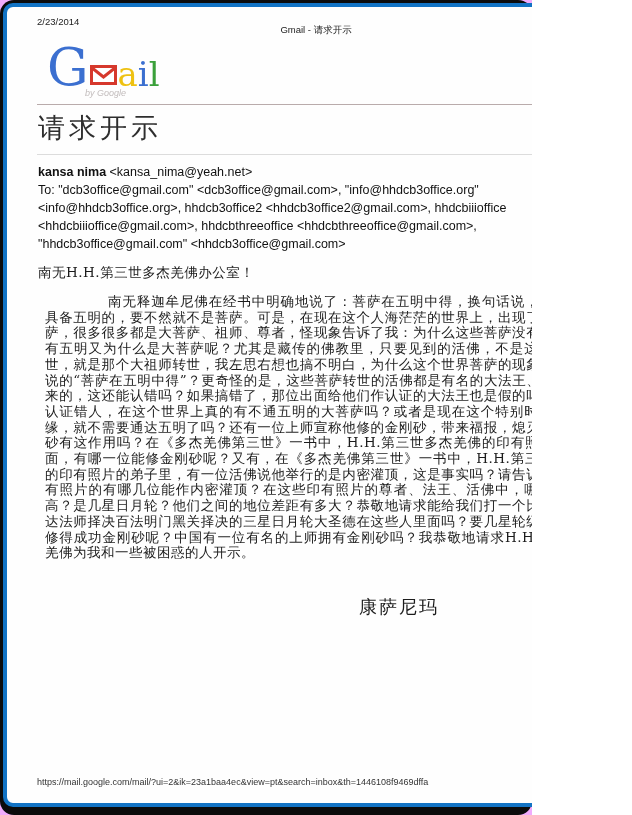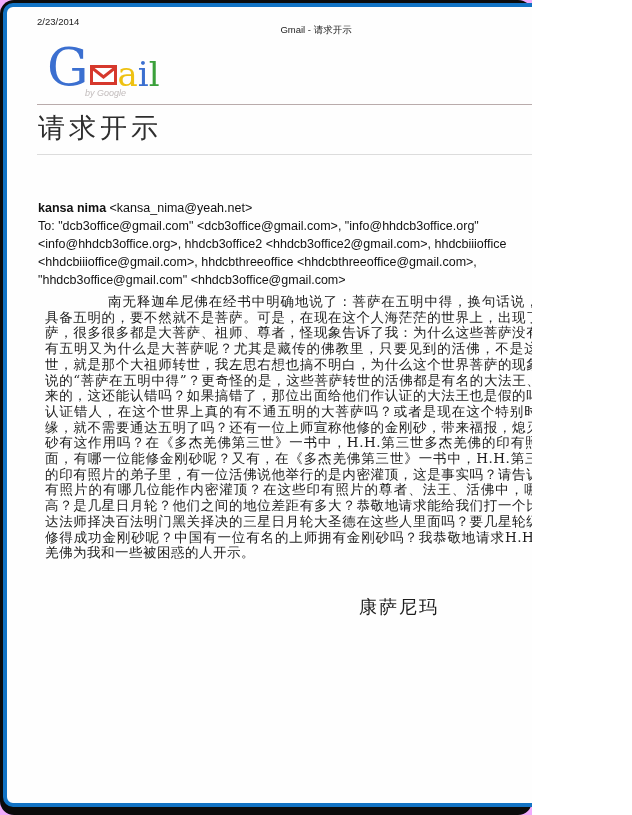--- a/index.html
+++ b/index.html
@@ -31,21 +31,21 @@
   .logo .byline { font-size:9px; color:#c2bcbc; margin-top:1px; margin-left:38px; font-style:italic; }
 
   .hr1 { left:30px; width:566px; top:97px; height:1px; background:#b9abab; }
   .hr2 { left:30px; width:566px; top:147px; height:1px; background:#dcdcdc; }
 
   .subject { left:31px; top:103px; font-family:"DejaVu Serif", serif;
              font-size:27px; color:#2e2e2e; letter-spacing:4px; }
 
   
   .msg-hdr { left:31px; width:565px; top:156px; font-size:12.5px; color:#111; line-height:18px; }
-  .sender-row { position:relative; height:18px;margin-top:36px; }
+  .sender-row { position:relative; height:18px; }
   .sender-name { font-weight:bold; }
   .msg-date { position:absolute; right:0; top:0; }
   .to-block { margin-top:0; }
 
   
   .salutation { left:31px; width:565px; top:257px;
                 font-family:"DejaVu Serif", serif; font-size:13.5px; color:#1c1c1c; letter-spacing:0.5px; }
   .body-para { left:38px; width:566px; top:287px;
                font-family:"DejaVu Serif", serif; font-size:13.5px; color:#1c1c1c;
                line-height:15.7px; letter-spacing:0.5px; text-align:justify; text-indent:63px; }
@@ -89,18 +89,23 @@
 
     <div class="abs hr2"></div>
 
     <div class="abs msg-hdr">
       <div class="sender-row">
         <span class="sender-name">kansa nima</span><span> &lt;kansa_nima@yeah.net&gt;</span>
       </div>
       <div class="to-block">To: "dcb3office@gmail.com" &lt;dcb3office@gmail.com&gt;, "info@hhdcb3office.org" &lt;info@hhdcb3office.org&gt;, hhdcb3office2 &lt;hhdcb3office2@gmail.com&gt;, hhdcbiiioffice &lt;hhdcbiiioffice@gmail.com&gt;, hhdcbthreeoffice &lt;hhdcbthreeoffice@gmail.com&gt;, "hhdcb3office@gmail.com" &lt;hhdcb3office@gmail.com&gt;</div>
     </div>
 
+    <div class="abs salutation">南无H.H.第三世多杰羌佛办公室！</div>
     <div class="abs body-para">南无释迦牟尼佛在经书中明确地说了：菩萨在五明中得，换句话说，菩萨是必须具备五明的，要不然就不是菩萨。可是，在现在这个人海茫茫的世界上，出现了非常多的菩萨，很多很多都是大菩萨、祖师、尊者，怪现象告诉了我：为什么这些菩萨没有五明呢？没有五明又为什么是大菩萨呢？尤其是藏传的佛教里，只要见到的活佛，不是这个大菩萨转世，就是那个大祖师转世，我左思右想也搞不明白，为什么这个世界菩萨的现象不符合佛经说的“菩萨在五明中得”？更奇怪的是，这些菩萨转世的活佛都是有名的大法王、大德认证出来的，这还能认错吗？如果搞错了，那位出面给他们作认证的大法王也是假的吗？如果没有认证错人，在这个世界上真的有不通五明的大菩萨吗？或者是现在这个特别时代，特别因缘，就不需要通达五明了吗？还有一位上师宣称他修的金刚砂，带来福报，熄灭灾难，金刚砂有这作用吗？在《多杰羌佛第三世》一书中，H.H.第三世多杰羌佛的印有照片的弟子里面，有哪一位能修金刚砂呢？又有，在《多杰羌佛第三世》一书中，H.H.第三世多杰羌佛的印有照片的弟子里，有一位活佛说他举行的是内密灌顶，这是事实吗？请告诉我们宝书中有照片的有哪几位能作内密灌顶？在这些印有照片的尊者、法王、活佛中，哪一些道行最高？是几星日月轮？他们之间的地位差距有多大？恭敬地请求能给我们打一个比喻吗？为证达法师择决百法明门黑关择决的三星日月轮大圣德在这些人里面吗？要几星轮级别的人才能修得成功金刚砂呢？中国有一位有名的上师拥有金刚砂吗？我恭敬地请求H.H.第三世多杰羌佛为我和一些被困惑的人开示。</div>
     <div class="abs signature">康萨尼玛</div>
 
+    <div class="abs print-ftr">
+      <span class="ftr-url">https://mail.google.com/mail/?ui=2&amp;ik=23a1baa4ec&amp;view=pt&amp;search=inbox&amp;th=1446108f9469dffa</span>
+      <span class="ftr-page">1/1</span>
+    </div>
 
   </div>
 </div>
 
 </body></html>

